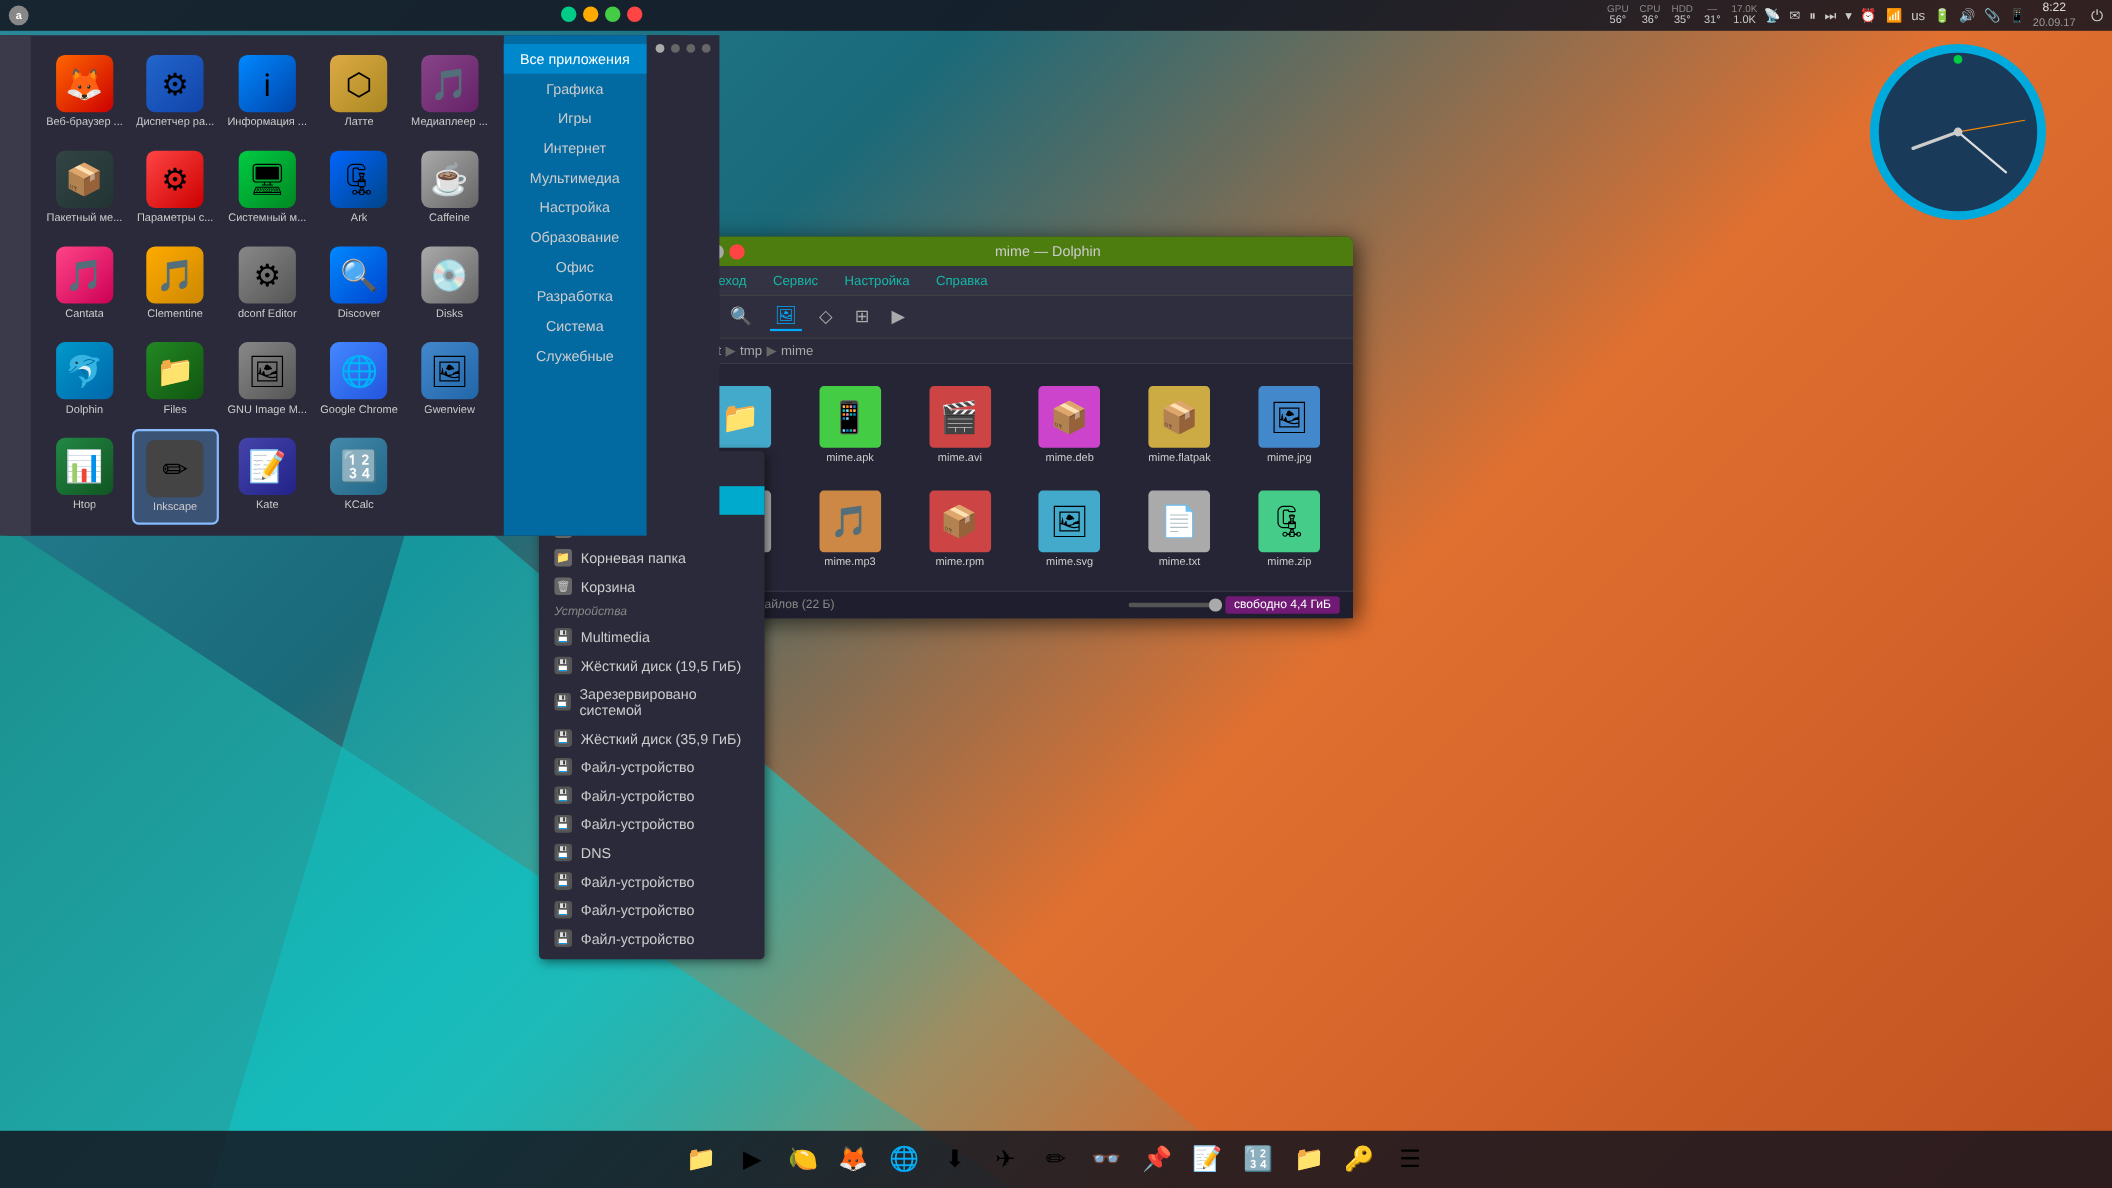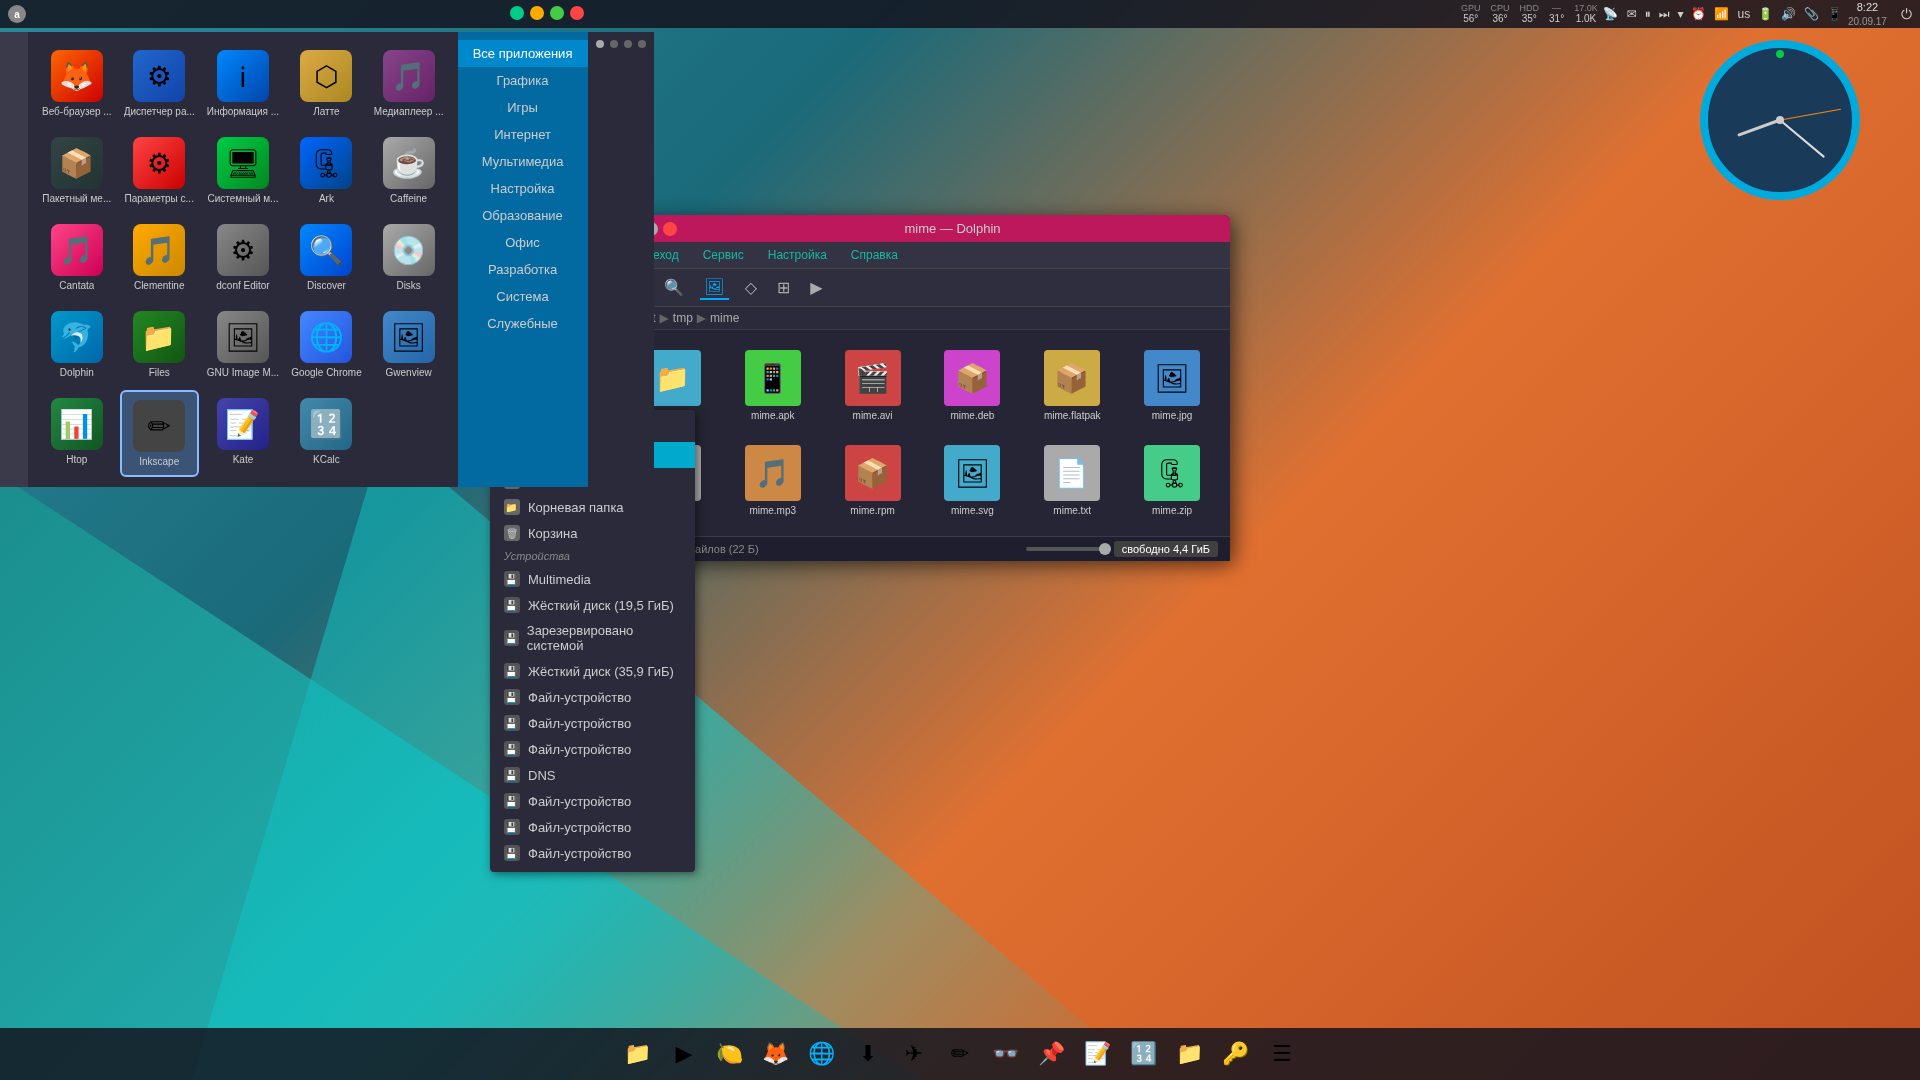--- a/index.html
+++ b/index.html
@@ -305,21 +305,21 @@
       width: 615px;
       background: #2a2a3a;
       border-radius: 6px;
       z-index: 150;
       box-shadow: 4px 4px 20px rgba(0,0,0,0.6);
     }
     .dolphin-titlebar {
       display: flex;
       align-items: center;
       padding: 6px 10px;
-      background: #be185d;
+      background: #4d7c0f;
       border-radius: 6px 6px 0 0;
       gap: 8px;
     }
     .dolphin-title {
       flex: 1;
       text-align: center;
       font-size: 13px;
       color: #ccc;
     }
     .dolphin-win-btns {
@@ -401,21 +401,21 @@
       align-items: center;
       padding: 4px 12px;
       background: #1e1e2e;
       border-top: 1px solid #3a3a4a;
       font-size: 11px;
       color: #888;
       gap: 8px;
     }
     .status-spacer { flex: 1; }
     .status-free {
-      background: #404040;
+      background: #701a75;
       color: white;
       padding: 2px 8px;
       border-radius: 3px;
       font-size: 11px;
     }
     .status-slider {
       width: 80px;
       height: 4px;
       background: #555;
       border-radius: 2px;

